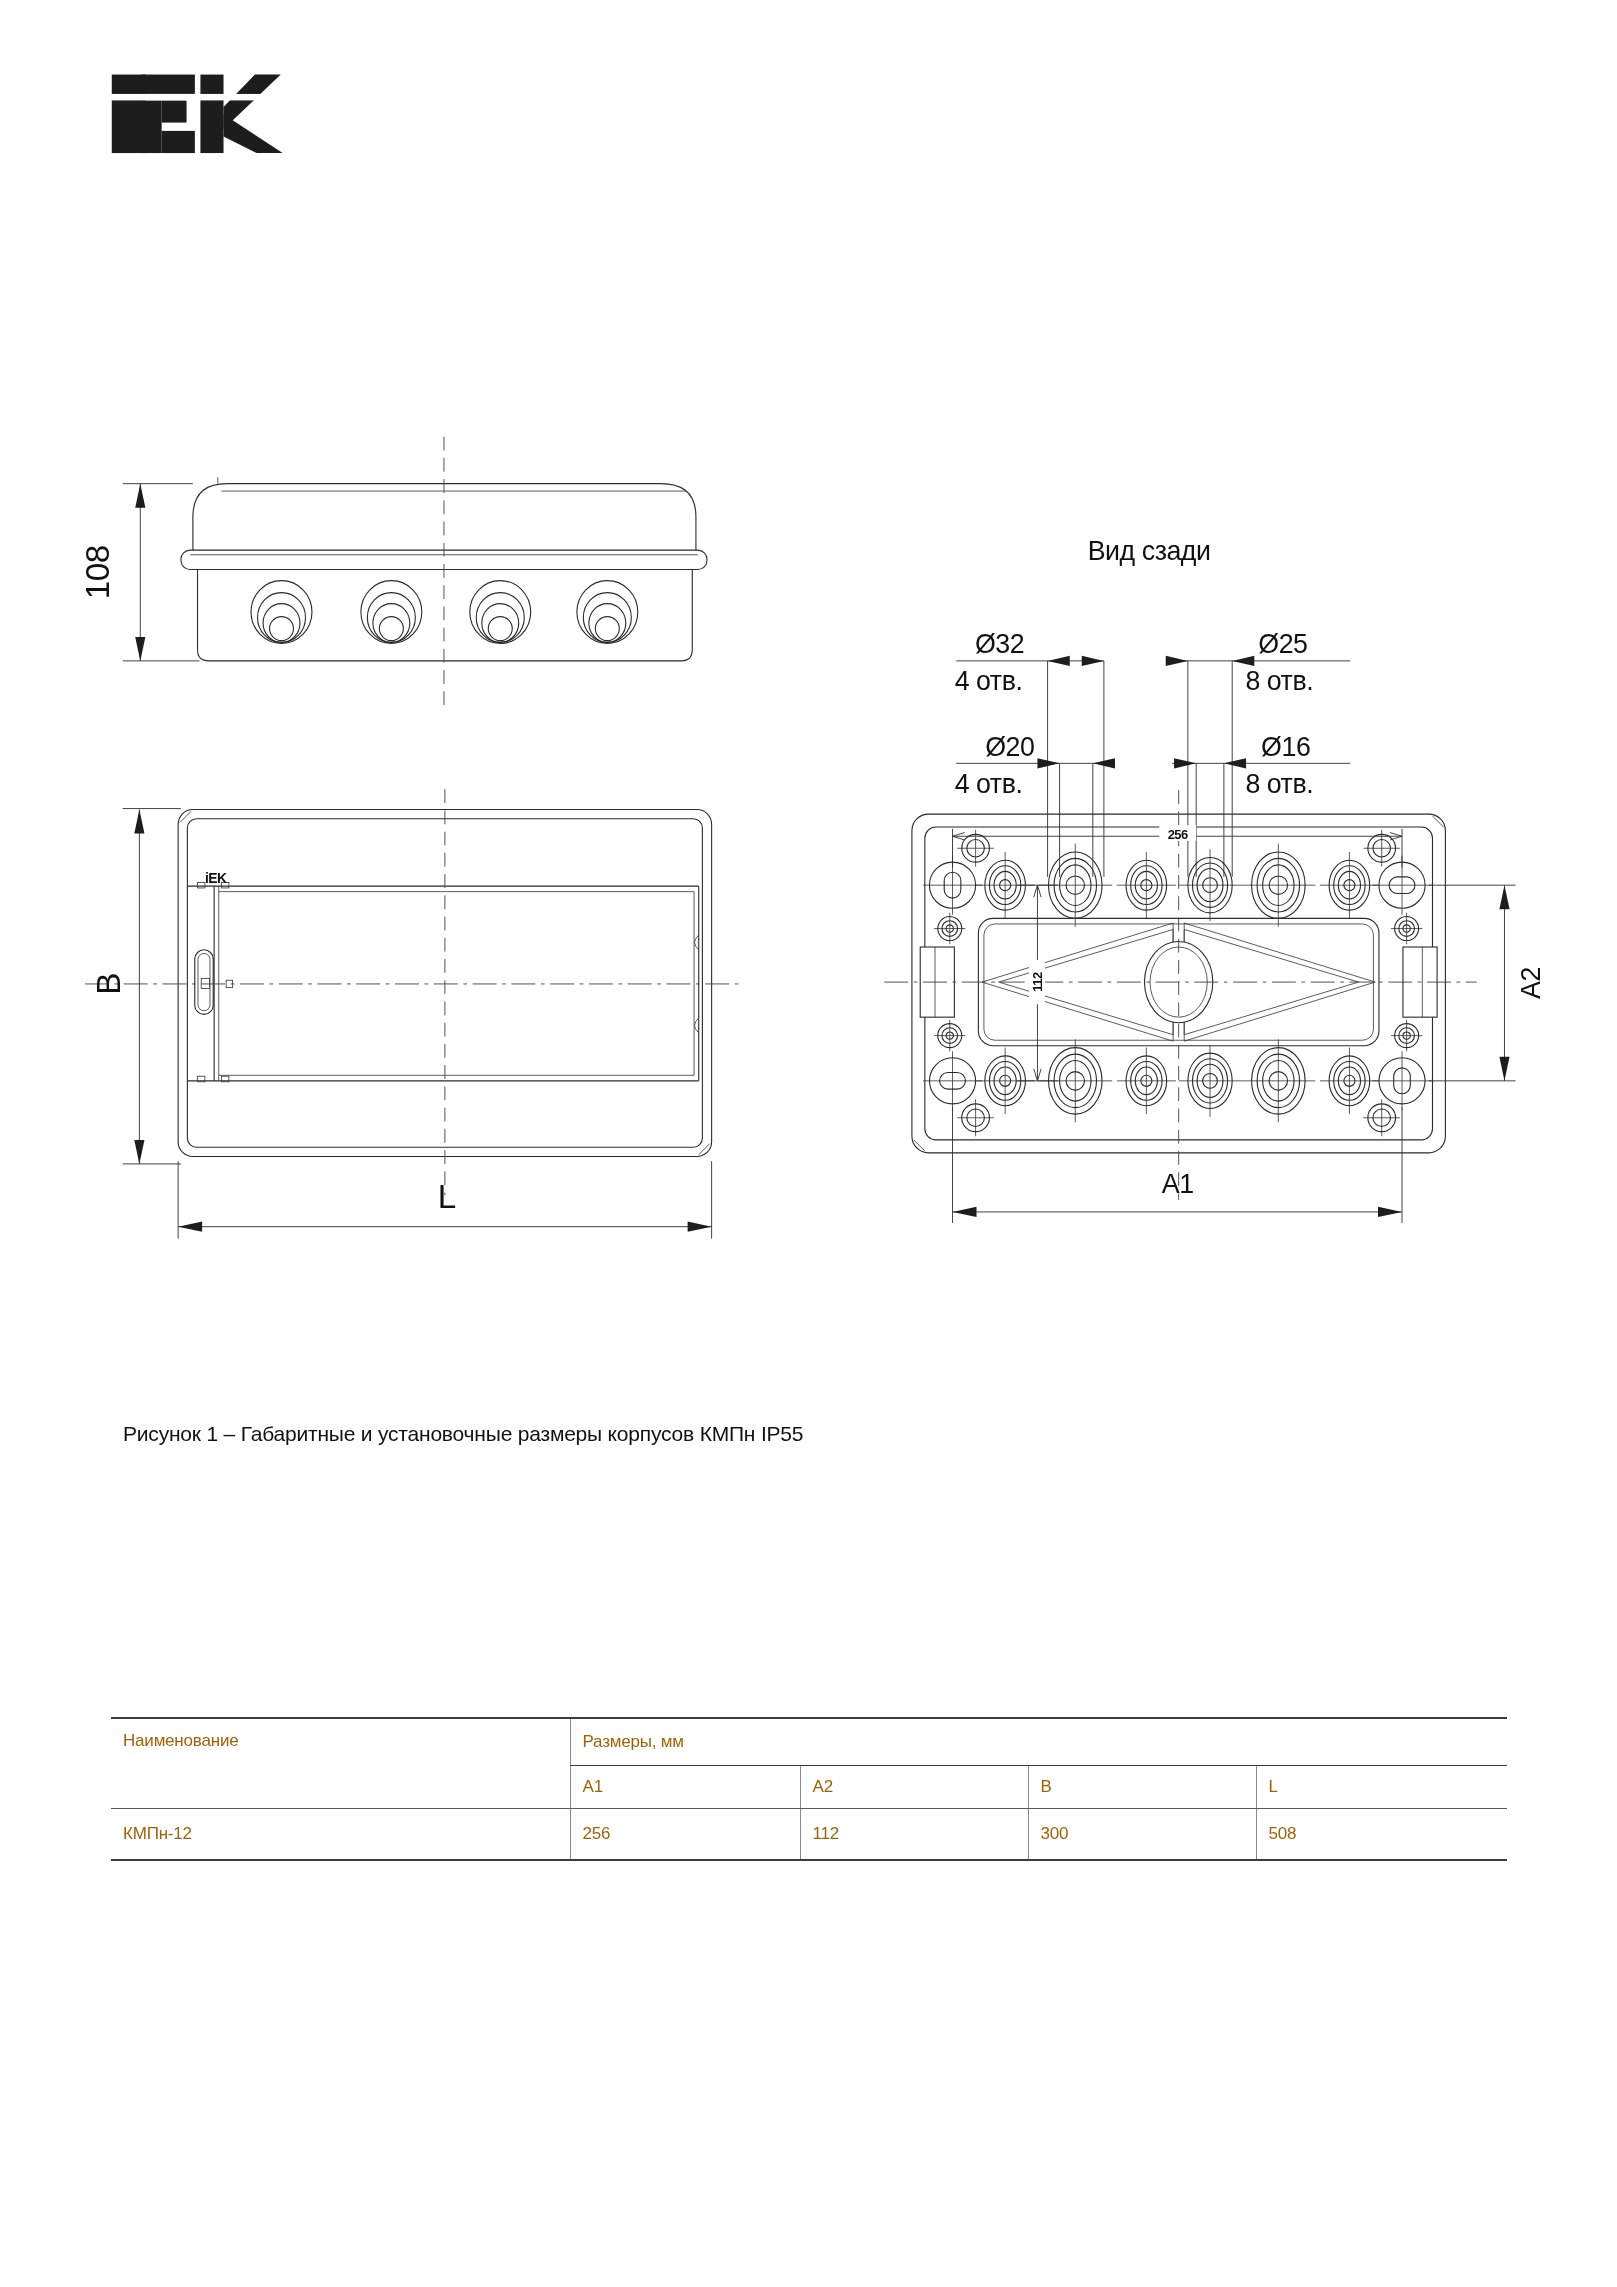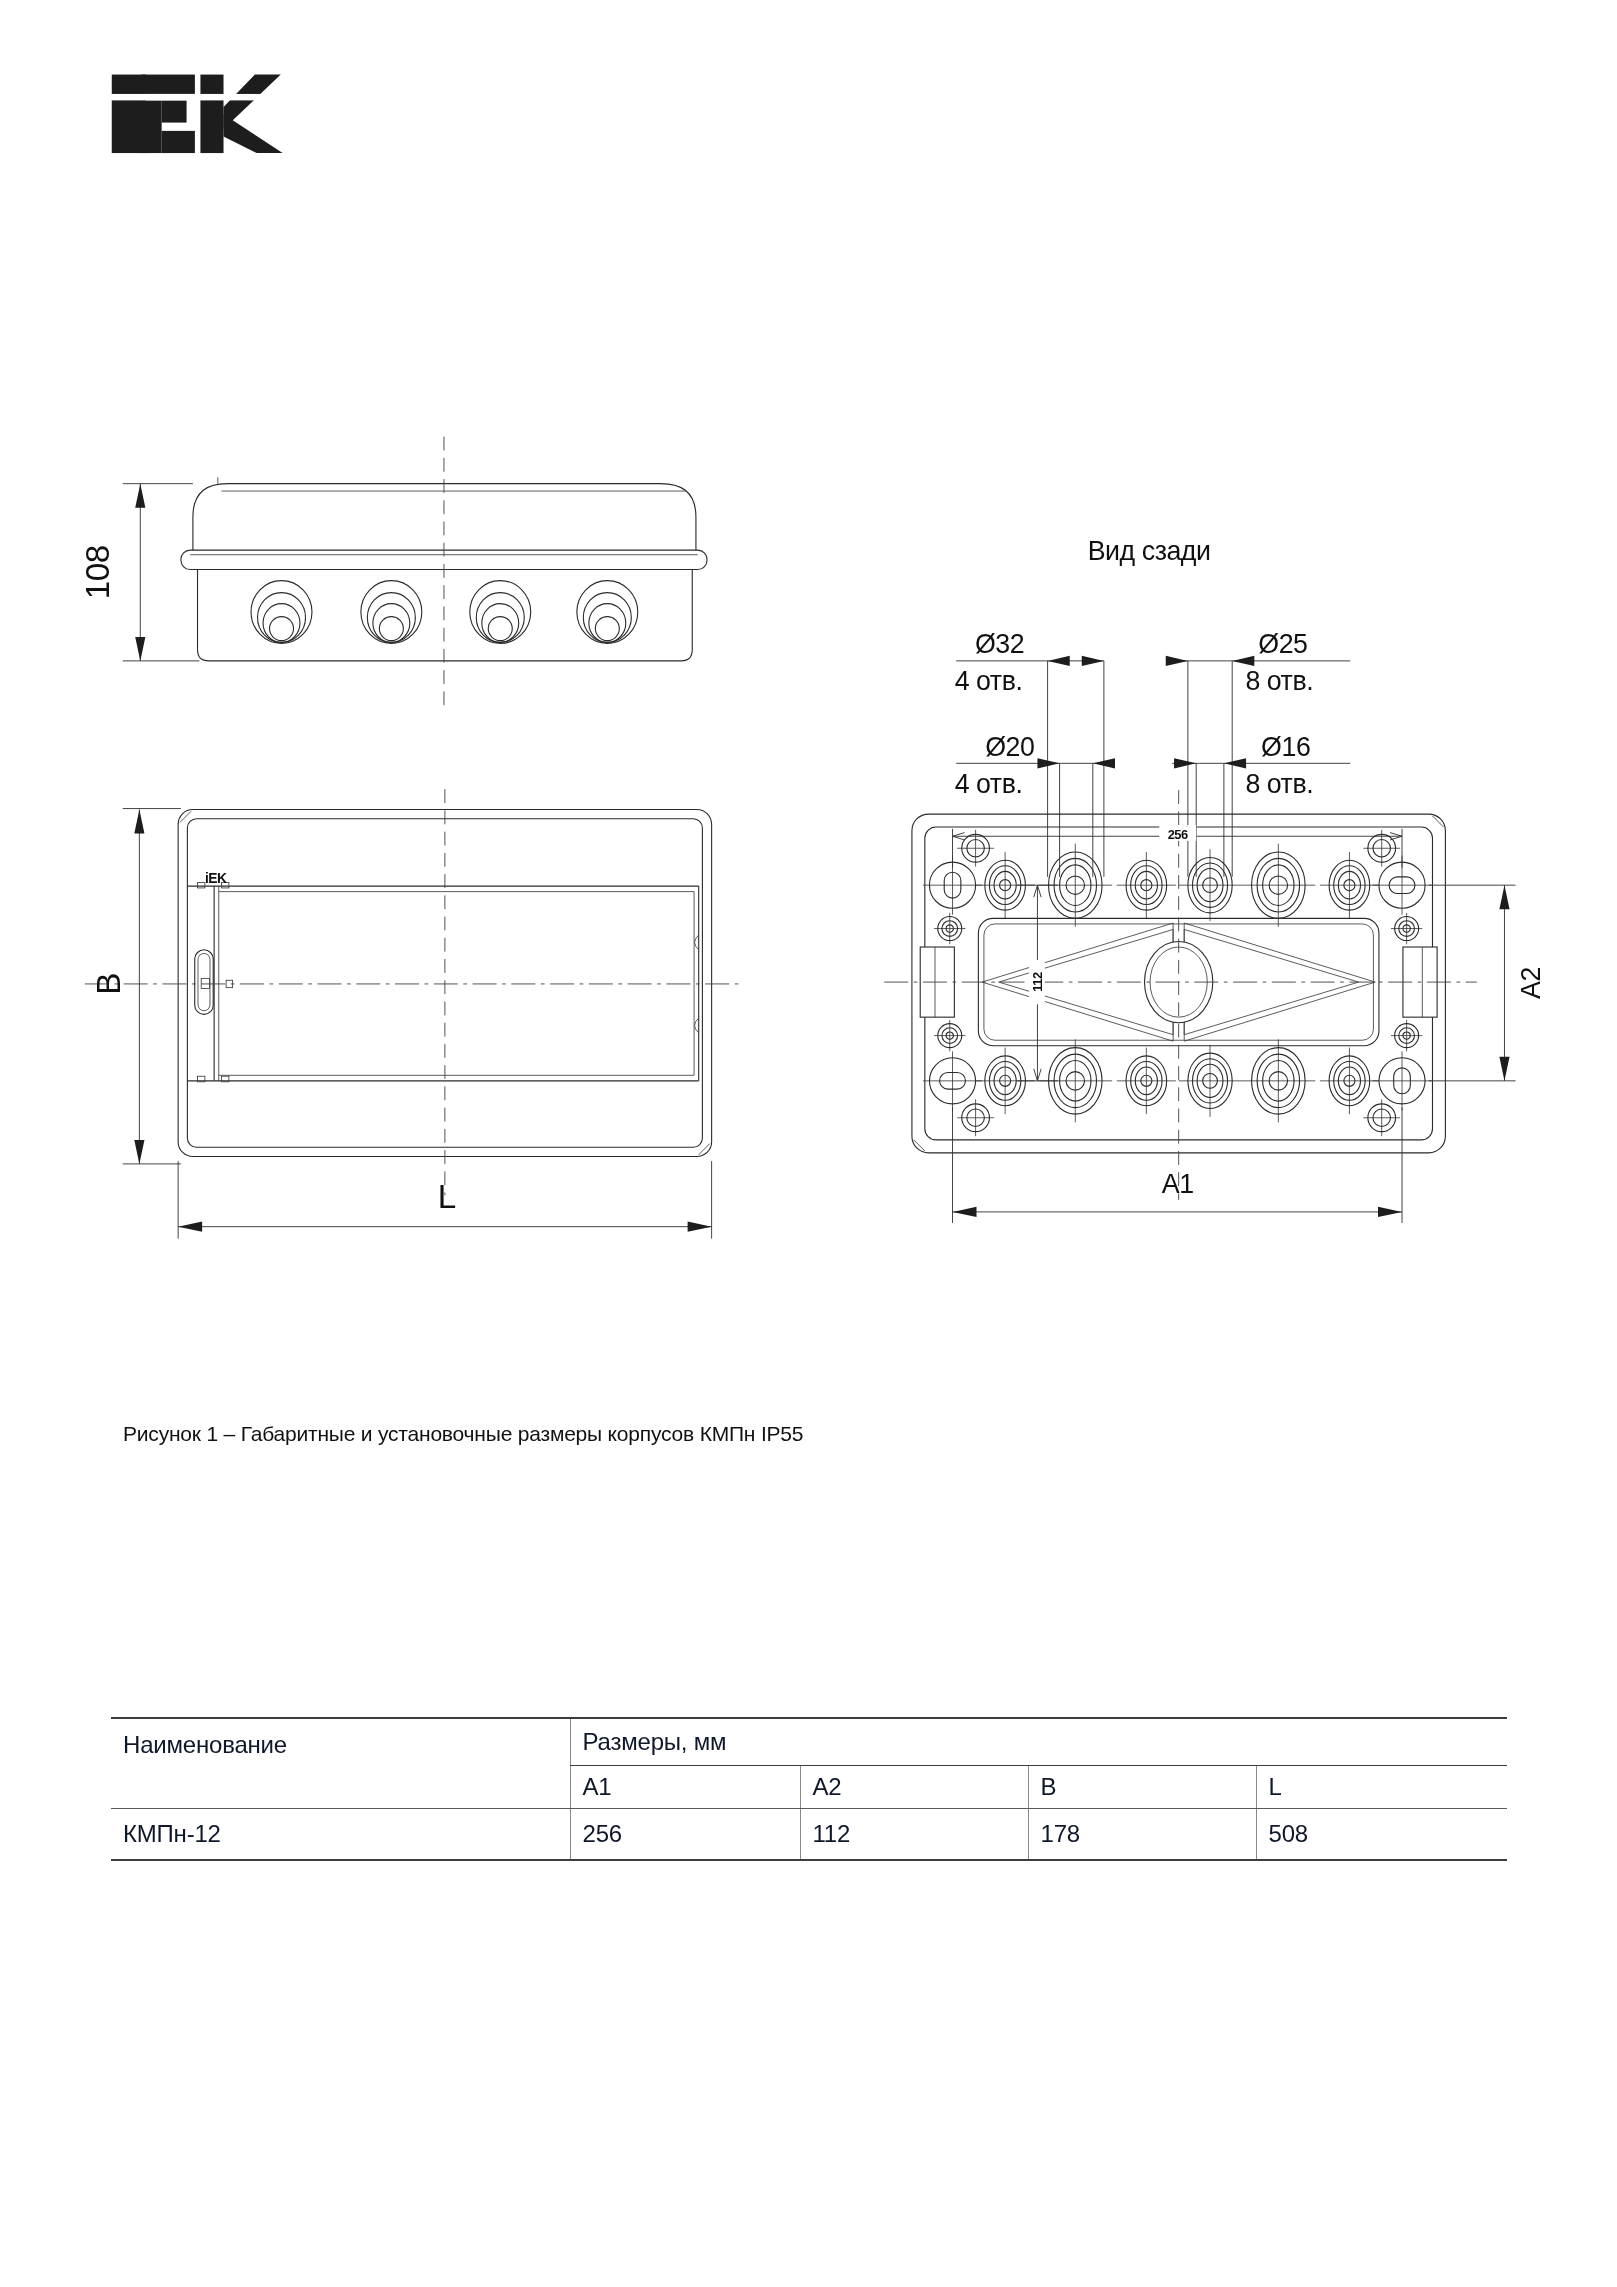--- a/index.html
+++ b/index.html
@@ -14,21 +14,21 @@
   .fb{fill:#1d1d1d;stroke:none;}
   .wh{fill:#ffffff;}
   text{font-family:"Liberation Sans",sans-serif;fill:#111;letter-spacing:-0.5px;}
   .t30{font-size:29px;}
   .t36{font-size:36px;}
   .t15{font-size:15px;font-weight:bold;letter-spacing:-0.5px;}
   .tsm{font-size:14px;font-weight:bold;letter-spacing:-0.5px;}
   .caption{position:absolute;left:123px;top:1422px;font-size:21px;letter-spacing:-0.2px;
            color:#111;white-space:nowrap;}
   table{position:absolute;left:111px;top:1717px;width:1395px;border-collapse:collapse;
-        table-layout:fixed;font-size:24px;letter-spacing:-0.2px;color:#0f172a;}
+        table-layout:fixed;font-size:17px;letter-spacing:-0.2px;color:#a16207;}
   td{padding:0 12px;font-weight:400;}
   .r1 td{height:46px;border-top:2.3px solid #3d3d3d;vertical-align:middle;}
   td.c-name{vertical-align:top;padding-top:12px;border-bottom:1.4px solid #5a5a5a;}
   td.c-group{border-bottom:1.8px solid #3d3d3d;border-left:0.9px solid #8a8a8a;margin-left:8px;}
   .r2 td{height:42px;border-bottom:1.4px solid #5a5a5a;border-left:0.9px solid #8a8a8a;vertical-align:middle;}
   .r3 td{height:50px;border-bottom:2.3px solid #3d3d3d;border-left:0.9px solid #8a8a8a;vertical-align:middle;}
   .r3 td:first-child{border-left:none;margin-top:16px;}
 </style>
 </head>
 <body>
@@ -319,20 +319,20 @@
     <tr class="r2">
       <td>A1</td>
       <td>A2</td>
       <td>B</td>
       <td>L</td>
     </tr>
     <tr class="r3">
       <td>КМПн-12</td>
       <td>256</td>
       <td>112</td>
-      <td>178</td>
+      <td>300</td>
       <td>508</td>
     </tr>
   </tbody>
     </table>
 
 </div>
 
 
 </body></html>

